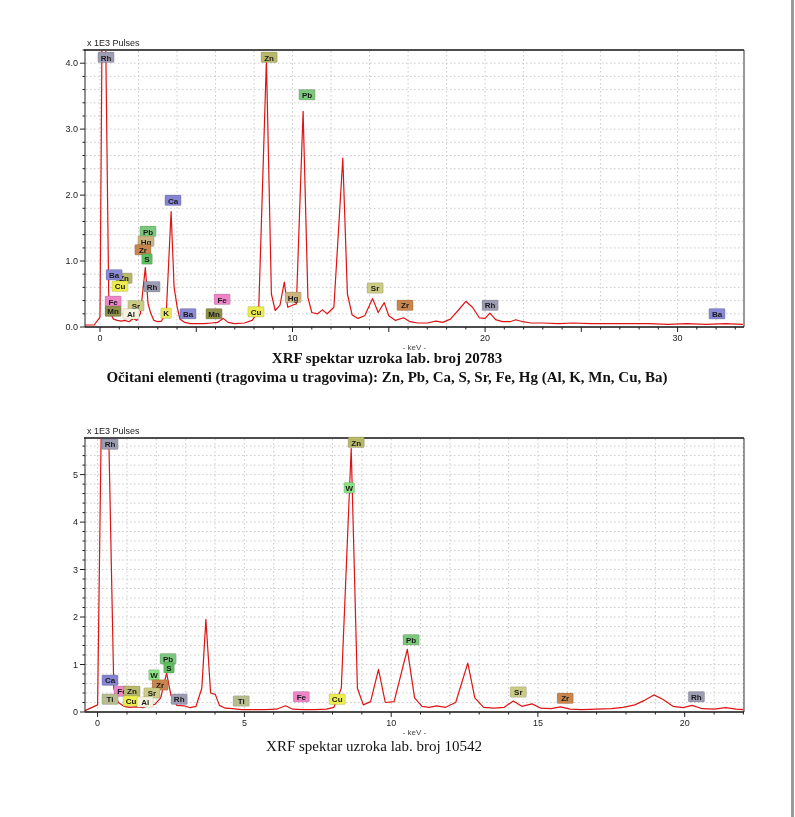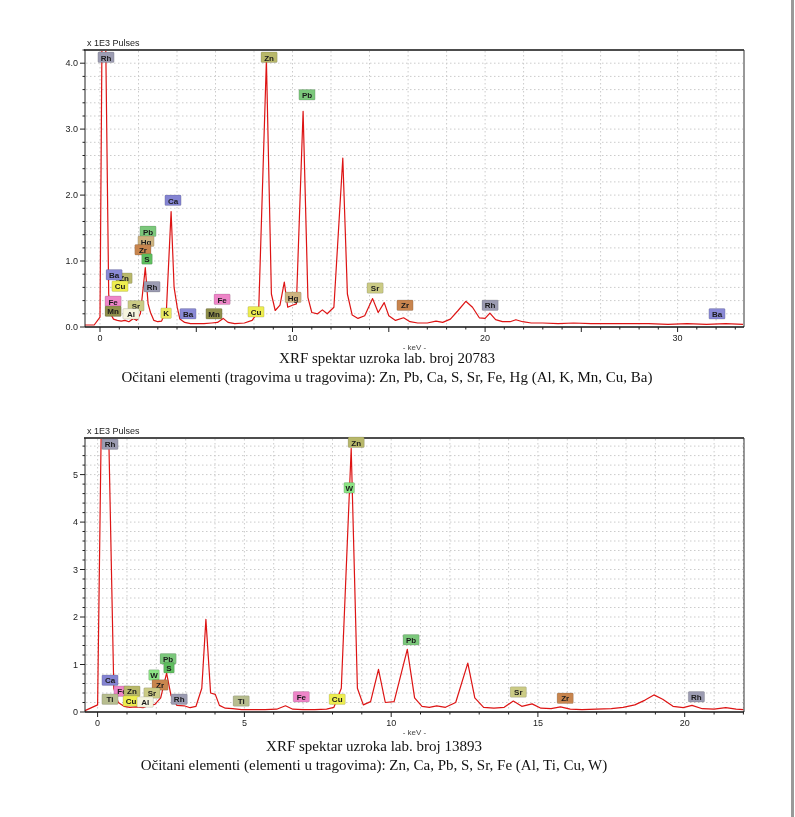--- a/index.html
+++ b/index.html
@@ -1,21 +1,21 @@
 <!DOCTYPE html>
 <html><head>
 <meta charset="utf-8">
 <style>
   html,body{margin:0;padding:0;background:#fff;}
   .page{position:relative;width:795px;height:817px;background:#fff;overflow:hidden;
         font-family:"Liberation Sans",sans-serif;}
   svg{position:absolute;left:0;top:0;}
   .caption{position:absolute;left:0;text-align:center;
            font-family:"Liberation Serif",serif;font-size:15px;color:#111;line-height:19px;}
-  .cap-top{top:349px;width:774px;}
+  .cap-top{top:349px;width:774px;font-weight:bold;}
   .cap-bottom{top:737px;width:748px;}
   .edge{position:absolute;top:0;right:1px;width:3px;height:817px;background:#999;}
 </style>
 </head>
 <body>
 
 <div class="page">
   <svg id="spectra" width="795" height="817">
       <g>
         <line x1="100.0" y1="51" x2="100.0" y2="326" stroke="#cbcbcb" stroke-width="1" stroke-dasharray="1.5 2.5"></line>
@@ -444,18 +444,17 @@
         </g>
       </g>
     </svg>
 
   <div class="caption cap-top">
     <div>XRF spektar uzroka lab. broj 20783</div>
     <div>Očitani elementi (tragovima u tragovima): Zn, Pb, Ca, S, Sr, Fe, Hg (Al, K, Mn, Cu, Ba)</div>
   </div>
 
   <div class="caption cap-bottom">
-    <div>XRF spektar uzroka lab. broj 13893</div>
-    <div>Očitani elementi (elementi u tragovima): Zn, Ca, Pb, S, Sr, Fe (Al, Ti, Cu, W)</div>
+    <div>XRF spektar uzroka lab. broj 10542</div>
   </div>
 
   <div class="edge"></div>
 </div>
 
 </body></html>

